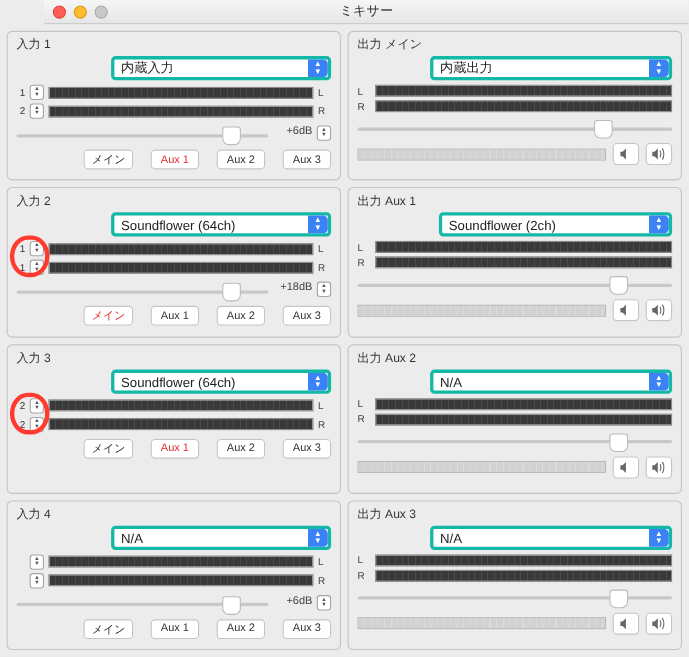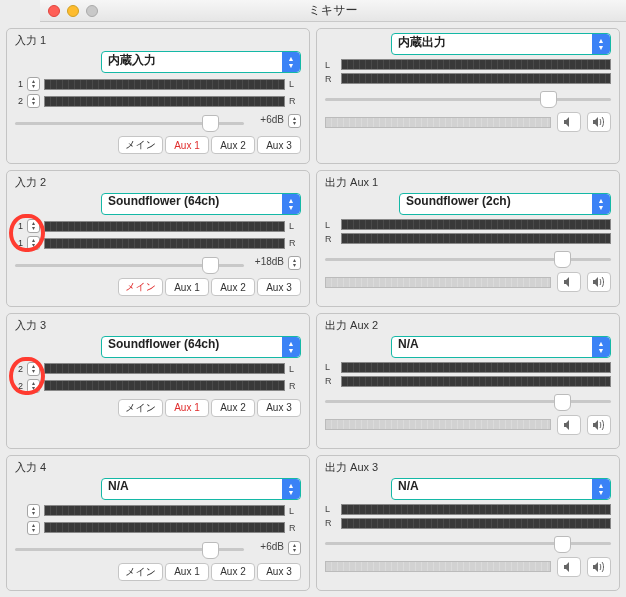--- a/index.html
+++ b/index.html
@@ -55,29 +55,28 @@
   .plabel {
     font-size:11px;
     color:#333;
     margin-bottom:3px;
   }
   .selrow { display:flex; justify-content:flex-end; margin-bottom:4px;}
   .select {
     width: 200px;
     height: 22px;
     background:#fff;
-    border:1px solid #14b8a6;
+    border:3px solid #14b8a6;
     border-radius:4px;
     display:flex;
-    align-items:flex-start;
+    align-items:flex-end;
     padding:0 6px;
     font-size:12px;
     color:#222;
     position:relative;
-    font-weight:bold;
   }
   .select .arrow {
     position:absolute;
     right:0; top:0; bottom:0;
     width:18px;
     background:#3b82f6;
     border-radius:0 4px 4px 0;
     display:flex;
     flex-direction:column;
     align-items:center;
@@ -168,21 +167,21 @@
     bottom:0px;
   }
   .gain {
     width:36px;
     text-align:right;
     font-size:10px;
     color:#444;
   }
   .btns {
     display:flex;
-    gap:2px;
+    gap:16px;
     justify-content:flex-end;
   }
   .btn {
     min-width:44px;
     height:18px;
     padding:0 6px;
     background:#fff;
     border:1px solid #c5c5c5;
     border-radius:4px;
     font-size:10px;
@@ -369,20 +368,21 @@
     <div class="btns">
           <div class="btn">メイン</div>
           <div class="btn">Aux 1</div>
           <div class="btn">Aux 2</div>
           <div class="btn">Aux 3</div>
         </div>
   </div>
     </div>
   <div class="col" id="col-outputs">
       <div class="panel">
+    <div class="plabel">出力 メイン</div>
     <div class="selrow">
       <div class="select" style="width:220px">
         <span>内蔵出力</span>
         <div class="arrow">▲<br>▼</div>
       </div>
     </div>
     <div class="meters">
       <div class="mrow">
         <div class="lr" style="width:12px">L</div>
         <div class="meter"></div>

